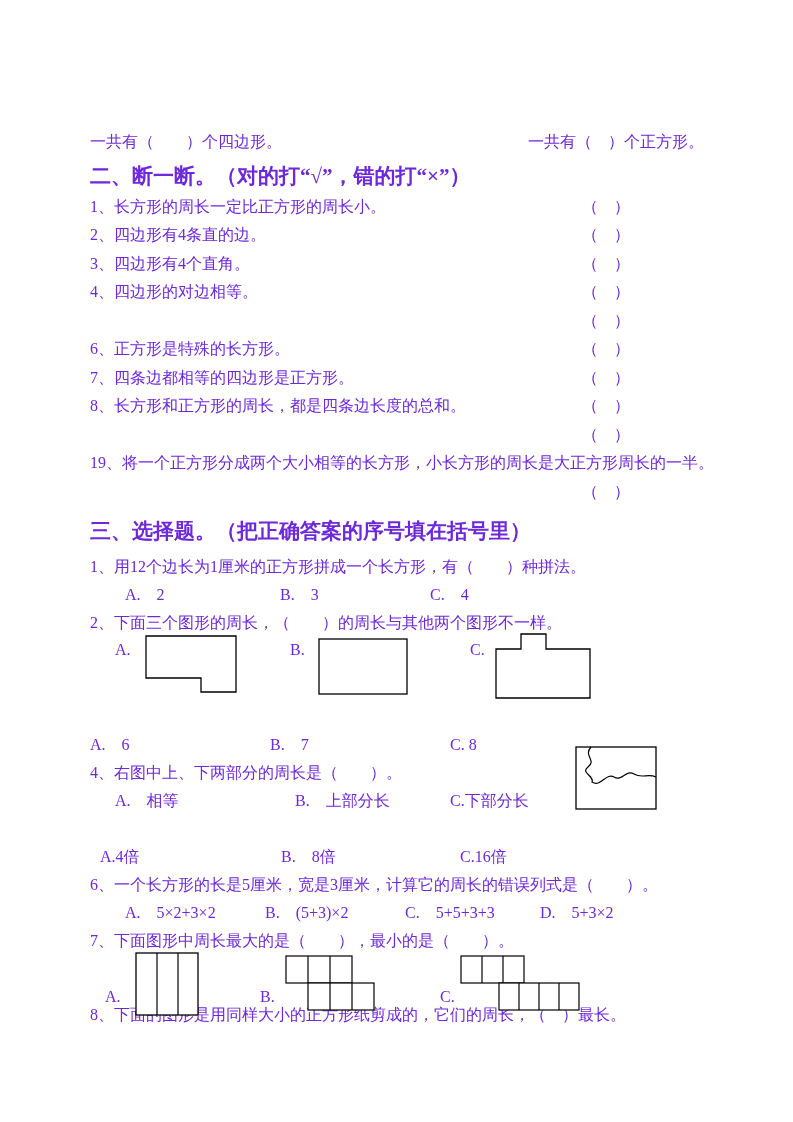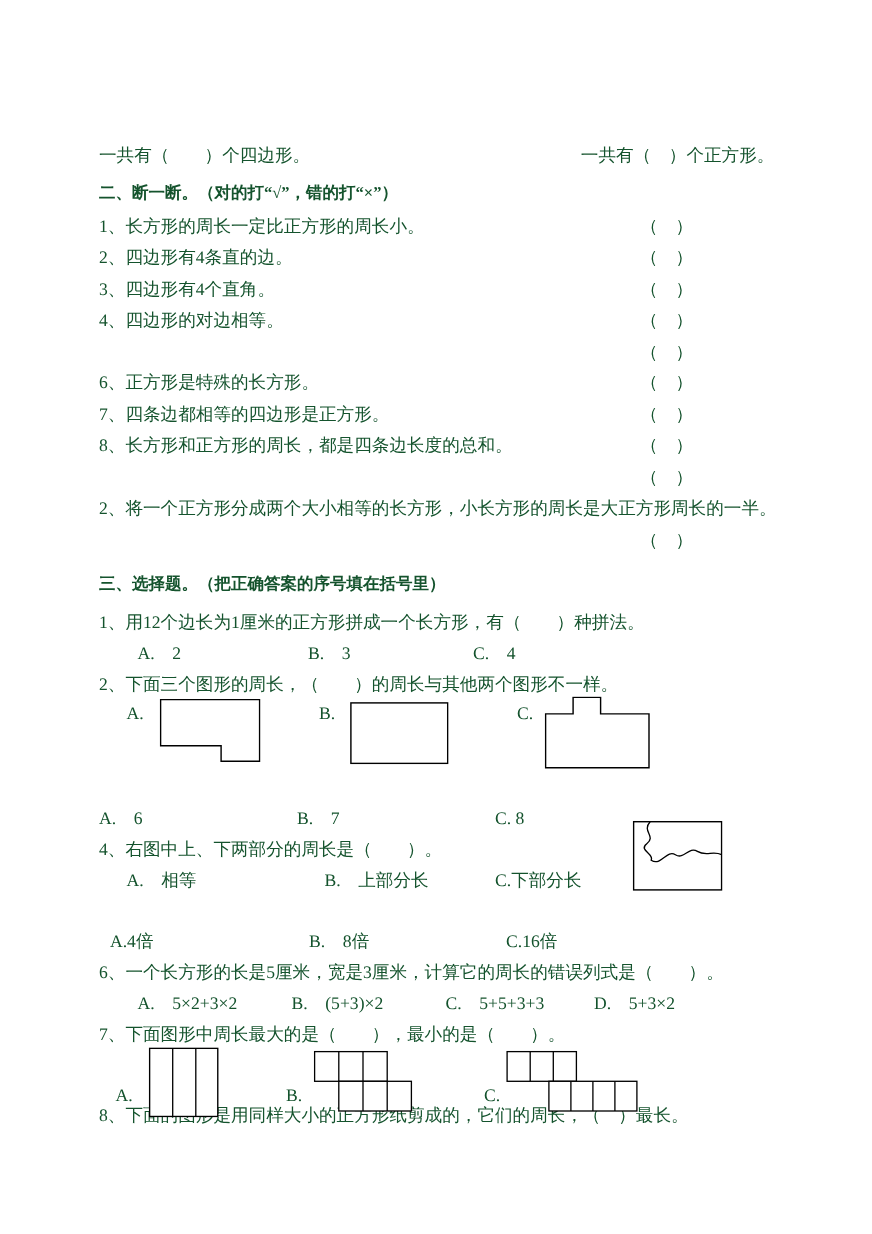--- a/index.html
+++ b/index.html
@@ -5,32 +5,32 @@
   * { margin: 0; padding: 0; box-sizing: border-box; }
   html, body { background: #e8e8e8; }
   .page {
     position: relative;
     width: 793px;
     height: 1122px;
     margin: 0 auto;
     background: #ffffff;
     font-family: "Liberation Serif", "DejaVu Serif", serif;
     font-size: 16px;
-    color: #14532d;
+    color: #6d28d9;
     overflow: hidden;
   }
   .row {
     position: absolute;
     left: 90px;
     width: 645px;
     height: 22px;
     line-height: 22px;
     white-space: nowrap;
   }
-  .bold { font-weight: bold; font-size: 15px; }
+  .bold { font-weight: bold; font-size: 21px; }
   .abs { position: absolute; top: 0; }
   .bracket { position: absolute; top: 0; left: 492px; }
   .figs { position: absolute; left: 90px; width: 645px; z-index: 2; }
   .figs .lbl { position: absolute; line-height: 18px; }
   .figs svg, .lonefig svg { display: block; }
   .fig { position: absolute; }
   .lonefig { position: absolute; z-index: 2; }
   .q8row { z-index: 1; }
 </style>
 </head>
@@ -73,21 +73,21 @@
     <span class="bracket">（　）</span>
   </div>
   <div class="row" style="top:395px">
     <span>8、长方形和正方形的周长，都是四条边长度的总和。</span>
     <span class="bracket">（　）</span>
   </div>
   <div class="row" style="top:424px">
     <span class="bracket">（　）</span>
   </div>
   <div class="row" style="top:452px">
-    <span>2、将一个正方形分成两个大小相等的长方形，小长方形的周长是大正方形周长的一半。</span>
+    <span>19、将一个正方形分成两个大小相等的长方形，小长方形的周长是大正方形周长的一半。</span>
   </div>
   <div class="row" style="top:481px">
     <span class="bracket">（　）</span>
   </div>
 
   <div class="row bold" style="top:520px">三、选择题。（把正确答案的序号填在括号里）</div>
 
   <div class="row" style="top:556px">1、用12个边长为1厘米的正方形拼成一个长方形，有（　　）种拼法。</div>
   <div class="row" style="top:584px">
     <span class="abs" style="left:35px">A.　2</span>

